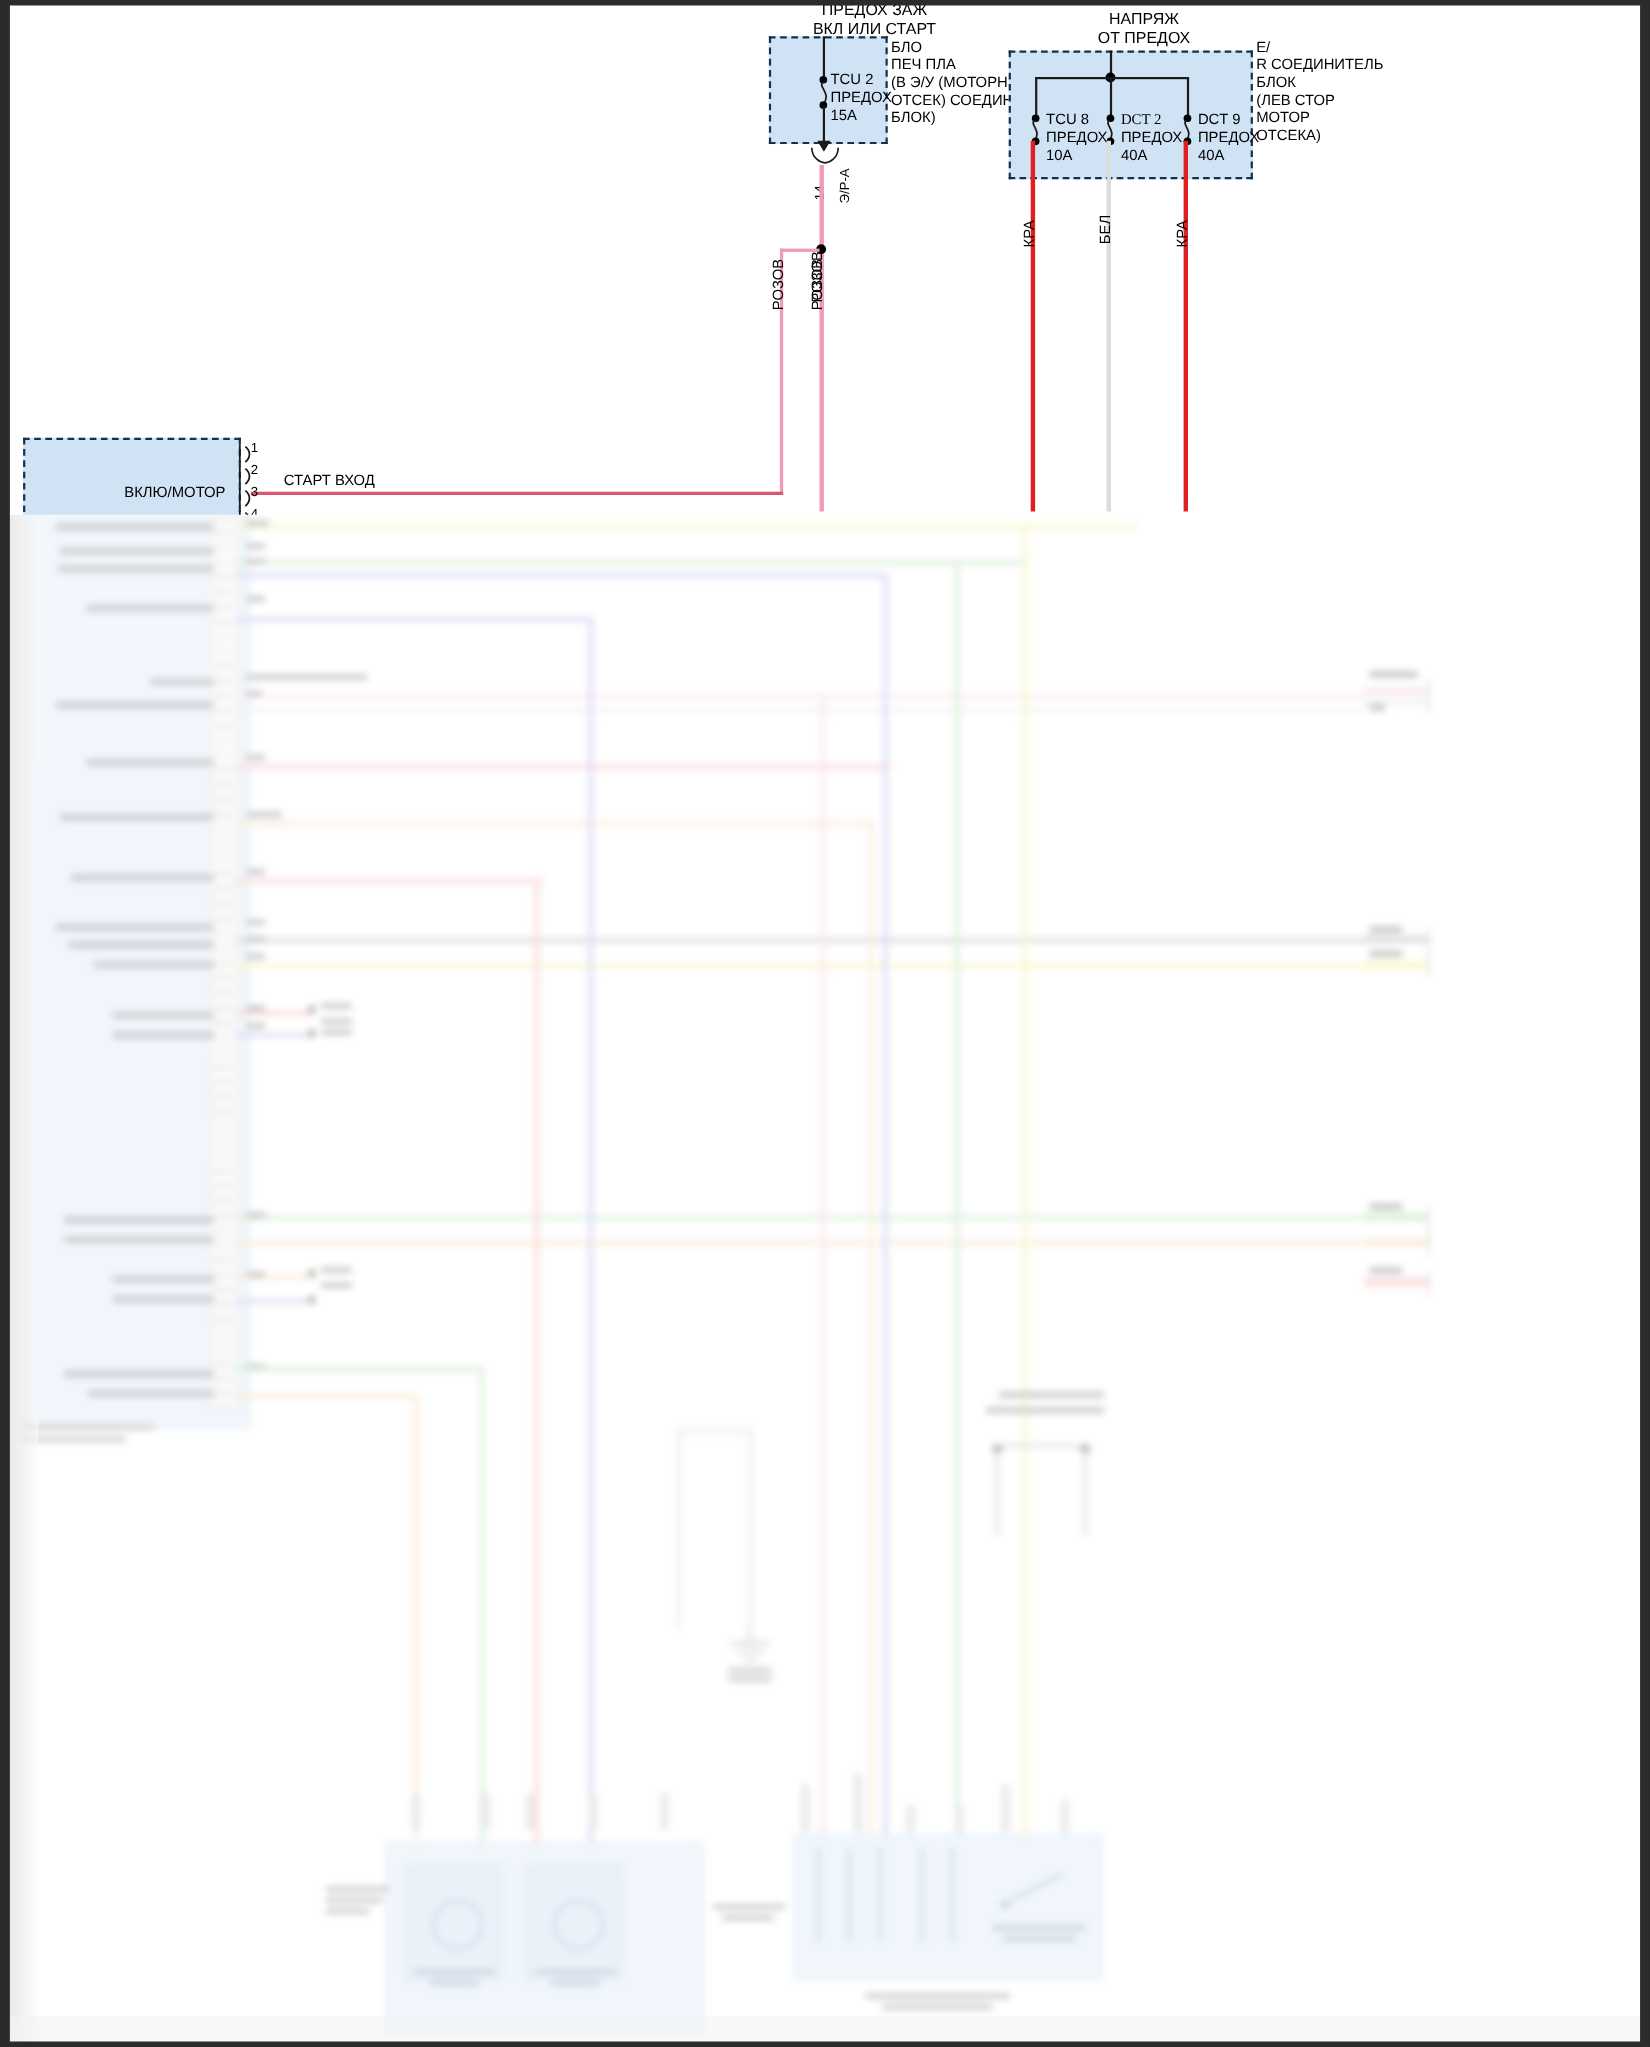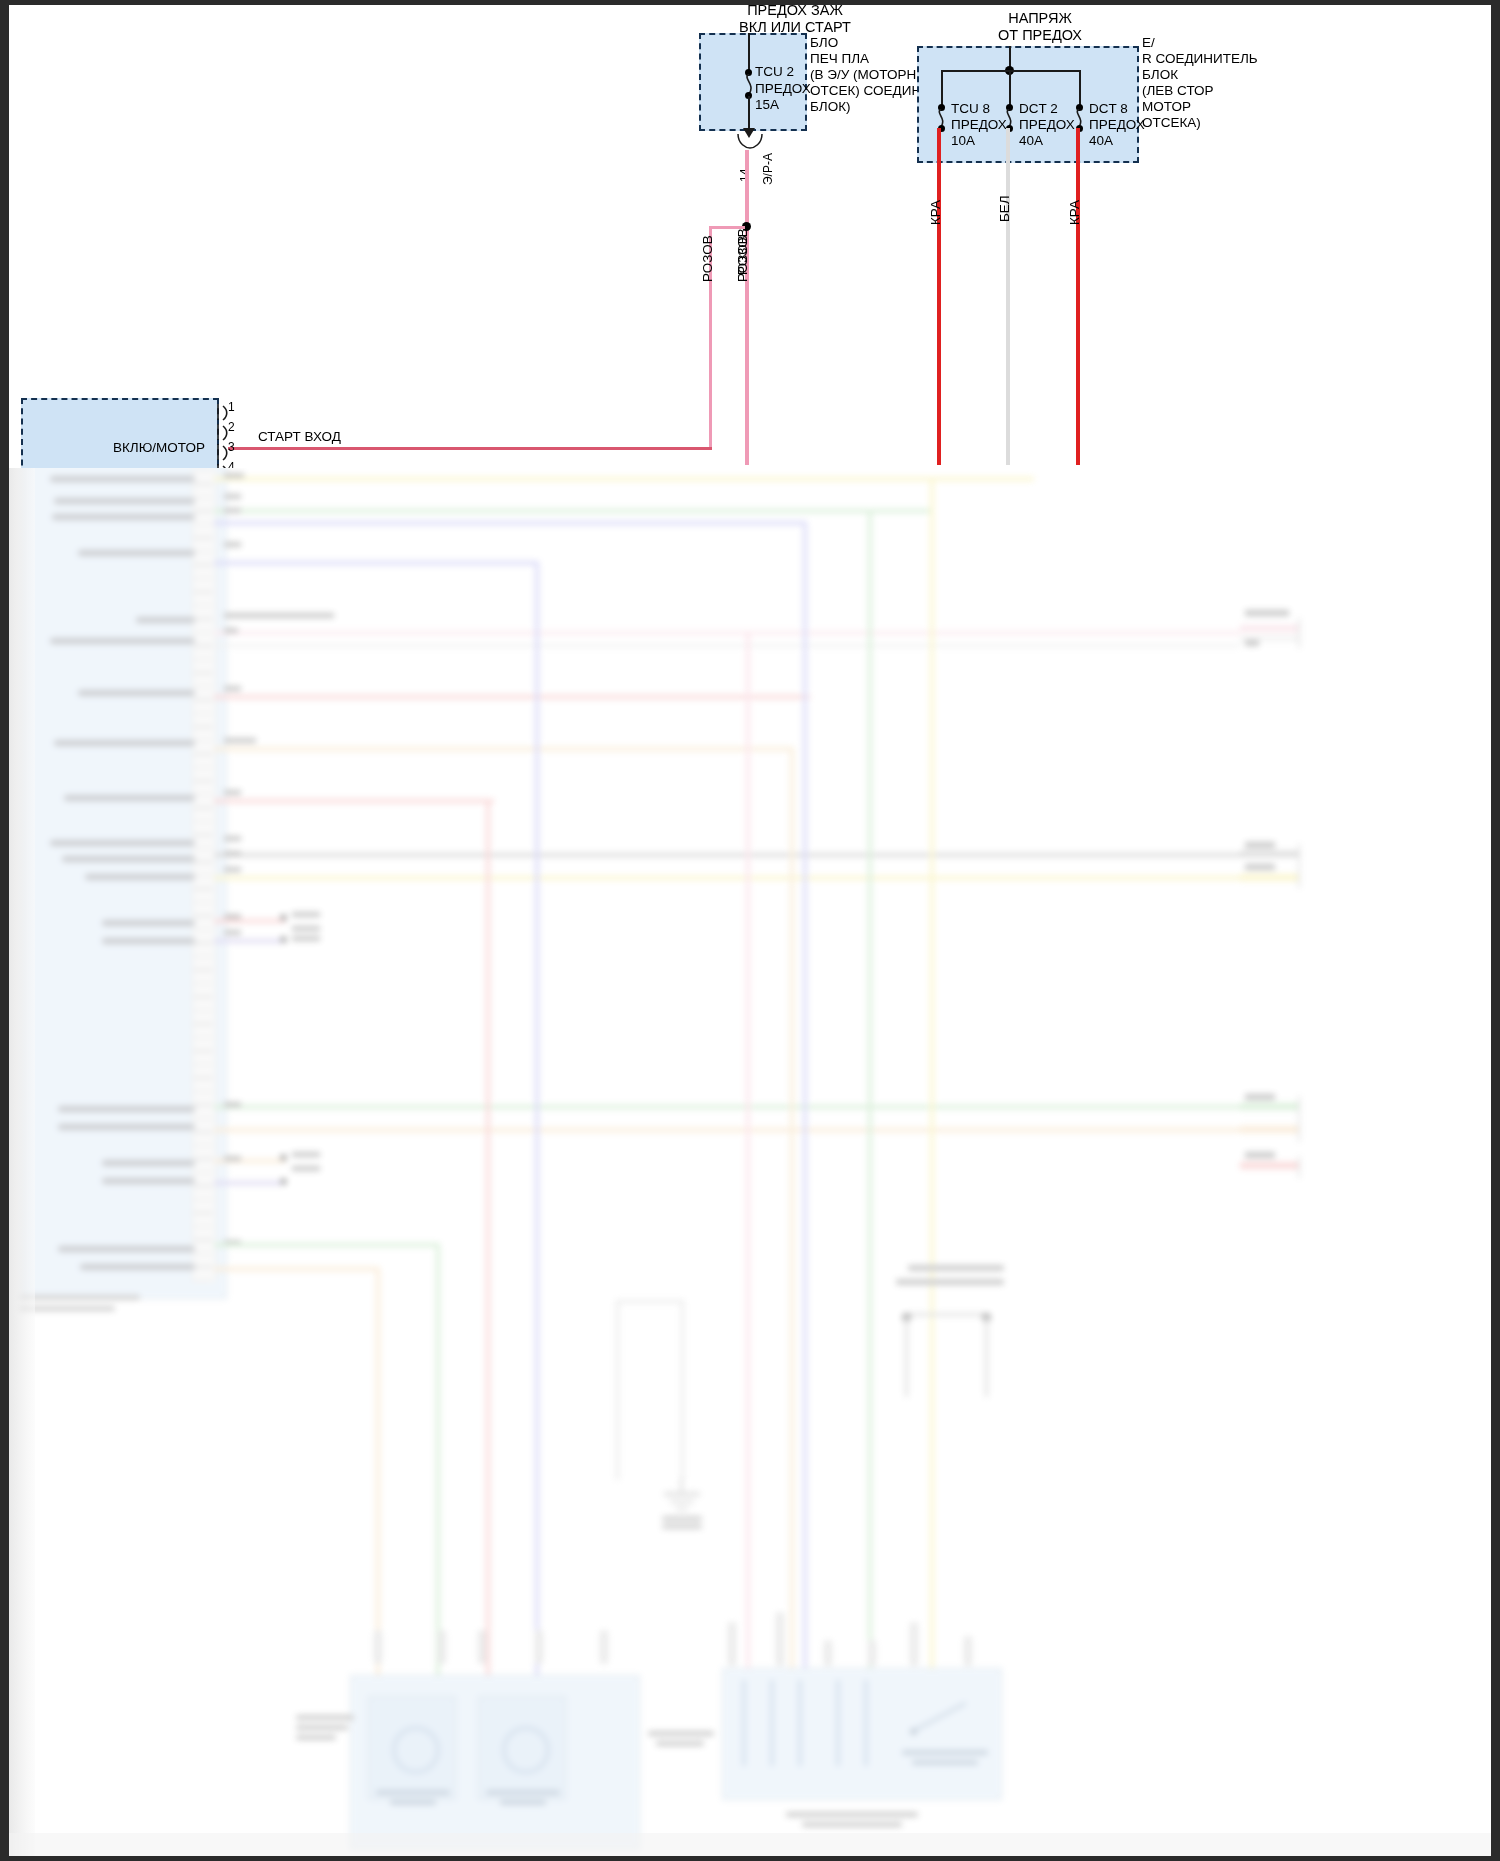--- a/index.html
+++ b/index.html
@@ -365,30 +365,30 @@
       <div class="node-sm" style="left:938px;top:125px;"></div>
       <div class="lbl t13" style="left:951px;top:101px;">TCU 8</div>
       <div class="lbl t13" style="left:951px;top:117px;">ПРЕДОХ</div>
       <div class="lbl t13" style="left:951px;top:133px;">10A</div>
 
       <div class="node-sm" style="left:1006px;top:104px;"></div>
       <svg style="position:absolute;left:1002px;top:109px;" width="14" height="18" viewBox="0 0 14 18">
         <path d="M7 0 C1 4, 13 9, 7 18" stroke="#1a1a1a" stroke-width="1.6" fill="none"></path>
       </svg>
       <div class="node-sm" style="left:1006px;top:125px;"></div>
-      <div class="lbl t13" style="left:1019px;top:101px;">DCT 2</div>
+      <div class="lbl t13" style="left:1019px;top:101px;font-family:Liberation Serif, serif;">DCT 2</div>
       <div class="lbl t13" style="left:1019px;top:117px;">ПРЕДОХ</div>
       <div class="lbl t13" style="left:1019px;top:133px;">40A</div>
 
       <div class="node-sm" style="left:1076px;top:104px;"></div>
       <svg style="position:absolute;left:1072px;top:109px;" width="14" height="18" viewBox="0 0 14 18">
         <path d="M7 0 C1 4, 13 9, 7 18" stroke="#1a1a1a" stroke-width="1.6" fill="none"></path>
       </svg>
       <div class="node-sm" style="left:1076px;top:125px;"></div>
-      <div class="lbl t13" style="left:1089px;top:101px;">DCT 8</div>
+      <div class="lbl t13" style="left:1089px;top:101px;">DCT 9</div>
       <div class="lbl t13" style="left:1089px;top:117px;">ПРЕДОХ</div>
       <div class="lbl t13" style="left:1089px;top:133px;">40A</div>
 
       <div class="lbl t13" style="left:1142px;top:35px;width:170px;">E/
 R СОЕДИНИТЕЛЬ
 БЛОК
 (ЛЕВ СТОР
 МОТОР
 ОТСЕКА)</div>
 

